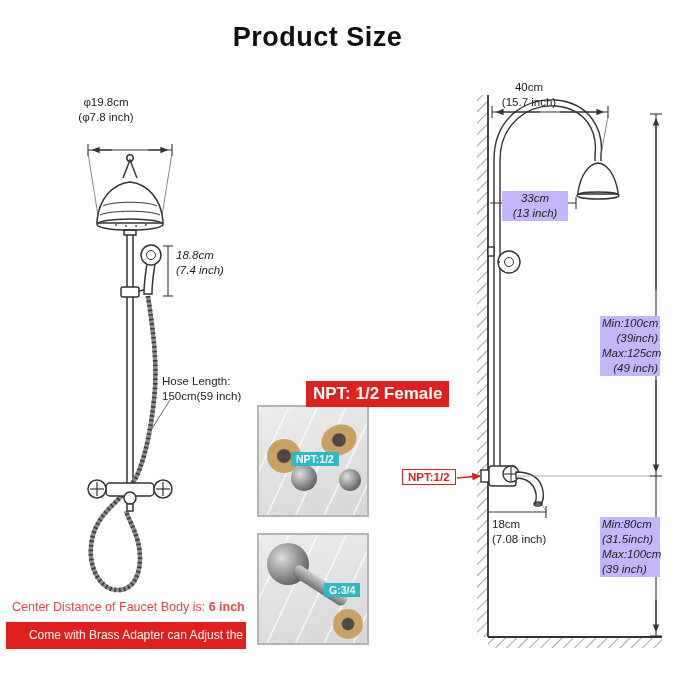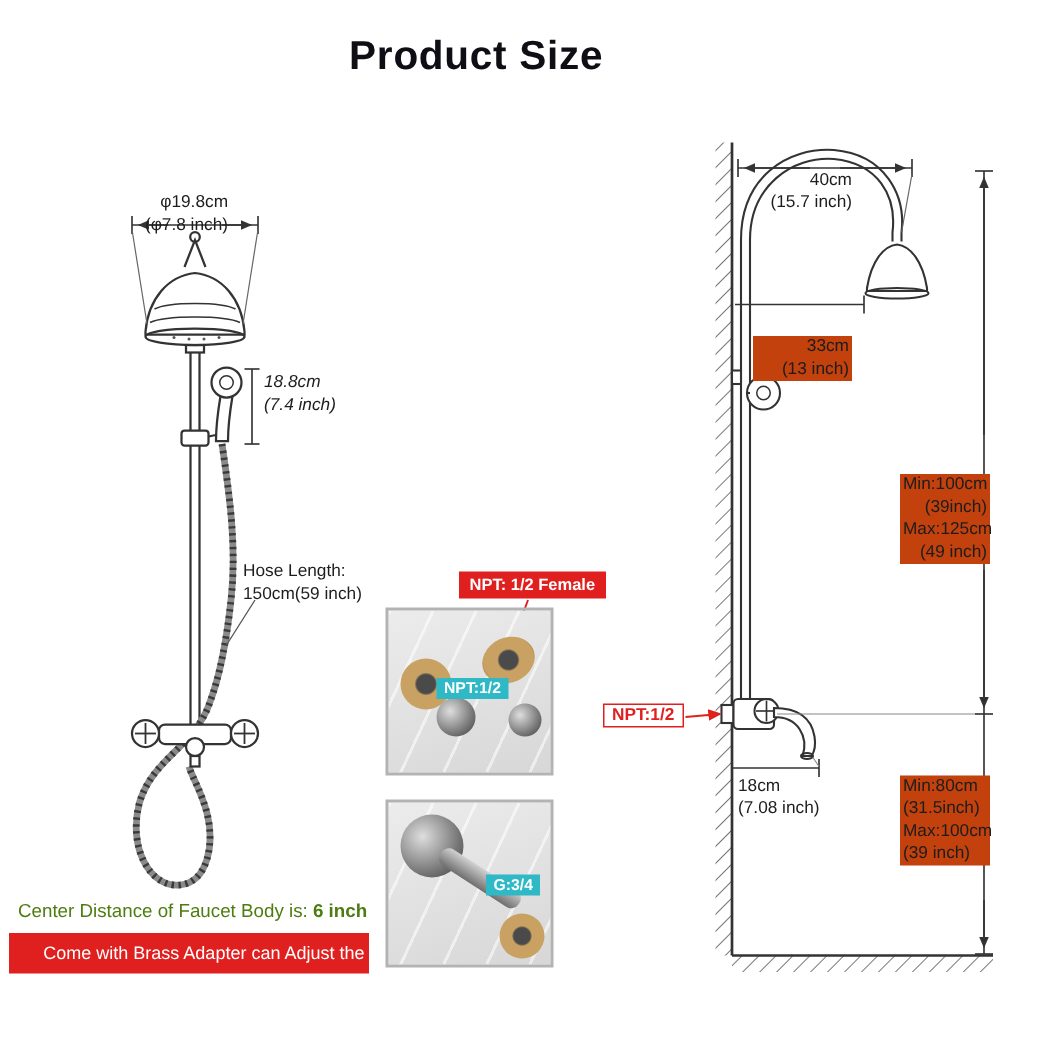--- a/index.html
+++ b/index.html
@@ -7,24 +7,24 @@
     width:700px; height:700px; position:relative; overflow:hidden;
     background:#ffffff; color:#1c1c1c;
     font-family:"Liberation Sans", sans-serif;
   }
   .abs { position:absolute; }
   .title {
     left:0; top:22px; width:635px; text-align:center;
     font-size:27px; font-weight:bold; color:#0e0e14; letter-spacing:.5px;
   }
   .dim { position:absolute; font-size:11.5px; line-height:1.3; color:#1d1d1d; }
-  .ctr { text-align:right;margin-top:33px; }
+  .ctr { text-align:center; }
   .tag-red {
     position:absolute; background:#e01f1f; color:#fff; font-weight:bold;
-    font-size:11px; padding:2px 7px; line-height:1.3; white-space:nowrap;
+    font-size:17px; padding:2px 7px; line-height:1.3; white-space:nowrap;
   }
   .tag-red-outline {
     position:absolute; background:#fff; color:#e01f1f; font-weight:bold;
     border:1.5px solid #e01f1f; font-size:11.5px; padding:1px 5px; white-space:nowrap;
   }
   .tag-cyan {
     position:absolute; background:#2fb8c6; color:#fff; font-weight:bold;
     font-size:10.5px; padding:1px 5px; white-space:nowrap;
   }
   .inset {
@@ -35,28 +35,28 @@
       linear-gradient(160deg,#ececec,#d7d7d7);
     overflow:hidden;
   }
   .fit { position:absolute; border-radius:50%; }
   .brass { background: radial-gradient(circle at 50% 50%, #4a4a4a 0 26%, #c9a263 32% 70%, #7c5a32 100%); }
   .steel { background: radial-gradient(circle at 35% 35%, #dedede, #777 62%, #3d3d3d); }
   .pipe-fit {
     position:absolute; border-radius:6px;
     background:linear-gradient(#d2d2d2,#6e6e6e);
   }
-  .note { font-size:12.5px; color:#4d7c0f; }
+  .note { font-size:12.5px; color:#ef4444; }
   .note b { font-weight:bold; }
   .adapter-box {
     position:absolute; background:#e01f1f; color:#ffffff; text-align:right;
     font-size:12px; line-height:1.45; padding:5px 3px; box-sizing:border-box;
   }
   .adapter-box b { font-weight:bold; }
-  .whitebg { background:#c2410c; padding:0 2px; }
+  .whitebg { background:#c4b5fd; padding:0 2px;font-style:italic; }
 </style>
 </head>
 <body>
 
 <svg class="abs" style="left:0;top:0" width="700" height="700" viewBox="0 0 700 700">
   <defs>
     <pattern id="hatch" width="8" height="8" patternUnits="userSpaceOnUse" patternTransform="rotate(45)">
       <line x1="0" y1="0" x2="0" y2="8" stroke="#666" stroke-width="1.2"></line>
     </pattern>
     <marker id="arrB" markerWidth="9" markerHeight="9" refX="6" refY="3.5" orient="auto">

